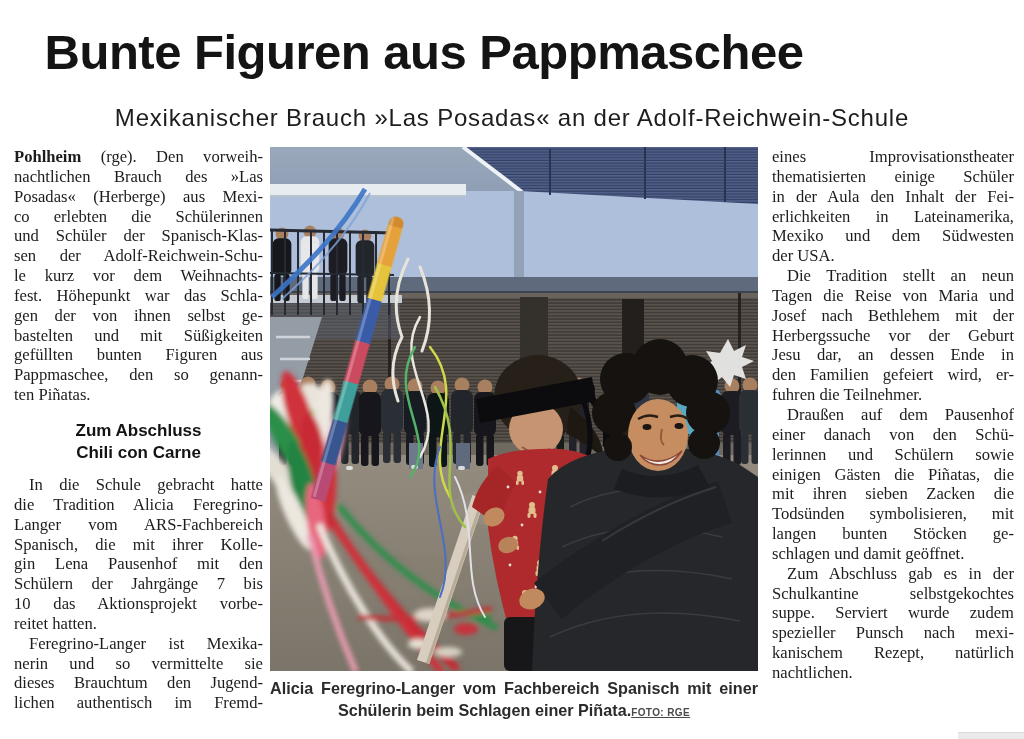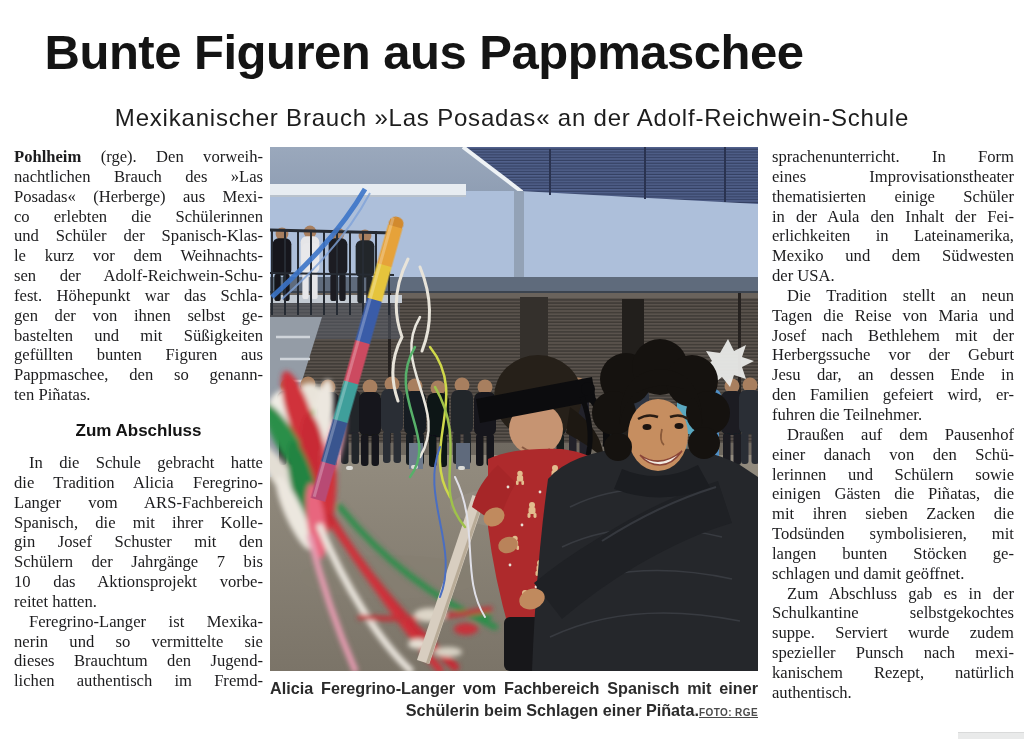--- a/index.html
+++ b/index.html
@@ -17,57 +17,58 @@
   .line{text-align:justify;text-align-last:justify;}
   .line.end{text-align-last:left;}
   .para.indent .line:first-child{text-indent:15px;}
   .subhead{font-family:"Liberation Sans",sans-serif;font-weight:bold;font-size:17px;
         line-height:22px;text-align:center;color:#141414;margin:15px 0 11px 0;}
   .photo-wrap{position:absolute;left:270px;top:147px;width:488px;height:524px;overflow:hidden;background:#9aa8bc;}
   .caption{position:absolute;left:270px;top:677px;width:488px;
         font-family:"Liberation Sans",sans-serif;font-weight:bold;font-size:16.2px;
         line-height:22px;color:#2b2b2b;}
   .cap-line{text-align:justify;text-align-last:justify;}
-  .cap-last{display:flex;justify-content:flex-end;align-items:baseline;}
+  .cap-last{display:flex;justify-content:center;align-items:baseline;}
   .credit{font-size:10px;letter-spacing:0.4px;color:#4a4a4a;font-weight:bold;text-decoration:underline;}
   .artifact{position:absolute;left:958px;top:732px;width:66px;height:7px;background:#e9eaea;border-top:1px solid #d9dada;}
 </style>
 </head>
 <body>
 
 <div class="page">
 
   <div class="headline">Bunte Figuren aus Pappmaschee</div>
   <div class="subhead-line">Mexikanischer Brauch »Las Posadas« an der Adolf-Reichwein-Schule</div>
 
   <div class="col col-left" id="col-left">
       <div class="para">
         <div class="line"><b>Pohlheim</b> (rge). Den vorweih-</div>
         <div class="line">nachtlichen Brauch des »Las</div>
         <div class="line">Posadas« (Herberge) aus Mexi-</div>
         <div class="line">co erlebten die Schülerinnen</div>
         <div class="line">und Schüler der Spanisch-Klas-</div>
+        <div class="line">sen der Adolf-Reichwein-Schu-</div>
         <div class="line">le kurz vor dem Weihnachts-</div>
-        <div class="line">sen der Adolf-Reichwein-Schu-</div>
         <div class="line">fest. Höhepunkt war das Schla-</div>
         <div class="line">gen der von ihnen selbst ge-</div>
         <div class="line">bastelten und mit Süßigkeiten</div>
         <div class="line">gefüllten bunten Figuren aus</div>
         <div class="line">Pappmaschee, den so genann-</div>
         <div class="line end">ten Piñatas.</div>
       </div>
       <div class="subhead">
         <div>Zum Abschluss</div>
+        <div>Chili con Carne</div>
       </div>
       <div class="para indent">
         <div class="line">In die Schule gebracht hatte</div>
         <div class="line">die Tradition Alicia Feregrino-</div>
         <div class="line">Langer vom ARS-Fachbereich</div>
         <div class="line">Spanisch, die mit ihrer Kolle-</div>
-        <div class="line">gin Josef Schuster mit den</div>
+        <div class="line">gin Lena Pausenhof mit den</div>
         <div class="line">Schülern der Jahrgänge 7 bis</div>
         <div class="line">10 das Aktionsprojekt vorbe-</div>
         <div class="line end">reitet hatten.</div>
       </div>
       <div class="para indent">
         <div class="line">Feregrino-Langer ist Mexika-</div>
         <div class="line">nerin und so vermittelte sie</div>
         <div class="line">dieses Brauchtum den Jugend-</div>
         <div class="line">lichen authentisch im Fremd-</div>
       </div>
@@ -343,21 +344,20 @@
   <div class="caption">
     <div class="cap-line">Alicia Feregrino-Langer vom Fachbereich Spanisch mit einer</div>
     <div class="cap-last">
       <span>Schülerin beim Schlagen einer Piñata.</span>
       <span class="credit">FOTO: RGE</span>
     </div>
   </div>
 
   <div class="col col-right" id="col-right">
       <div class="para">
-        <div class="line">sprachenunterricht. In Form</div>
         <div class="line">eines Improvisationstheater</div>
         <div class="line">thematisierten einige Schüler</div>
         <div class="line">in der Aula den Inhalt der Fei-</div>
         <div class="line">erlichkeiten in Lateinamerika,</div>
         <div class="line">Mexiko und dem Südwesten</div>
         <div class="line end">der USA.</div>
       </div>
       <div class="para indent">
         <div class="line">Die Tradition stellt an neun</div>
         <div class="line">Tagen die Reise von Maria und</div>
@@ -376,18 +376,18 @@
         <div class="line">Todsünden symbolisieren, mit</div>
         <div class="line">langen bunten Stöcken ge-</div>
         <div class="line end">schlagen und damit geöffnet.</div>
       </div>
       <div class="para indent">
         <div class="line">Zum Abschluss gab es in der</div>
         <div class="line">Schulkantine selbstgekochtes</div>
         <div class="line">suppe. Serviert wurde zudem</div>
         <div class="line">spezieller Punsch nach mexi-</div>
         <div class="line">kanischem Rezept, natürlich</div>
-        <div class="line end">authentisch.</div>
+        <div class="line end">nachtlichen.</div>
       </div>
     </div>
 
   <div class="artifact"></div>
 </div>
 
 </body></html>

